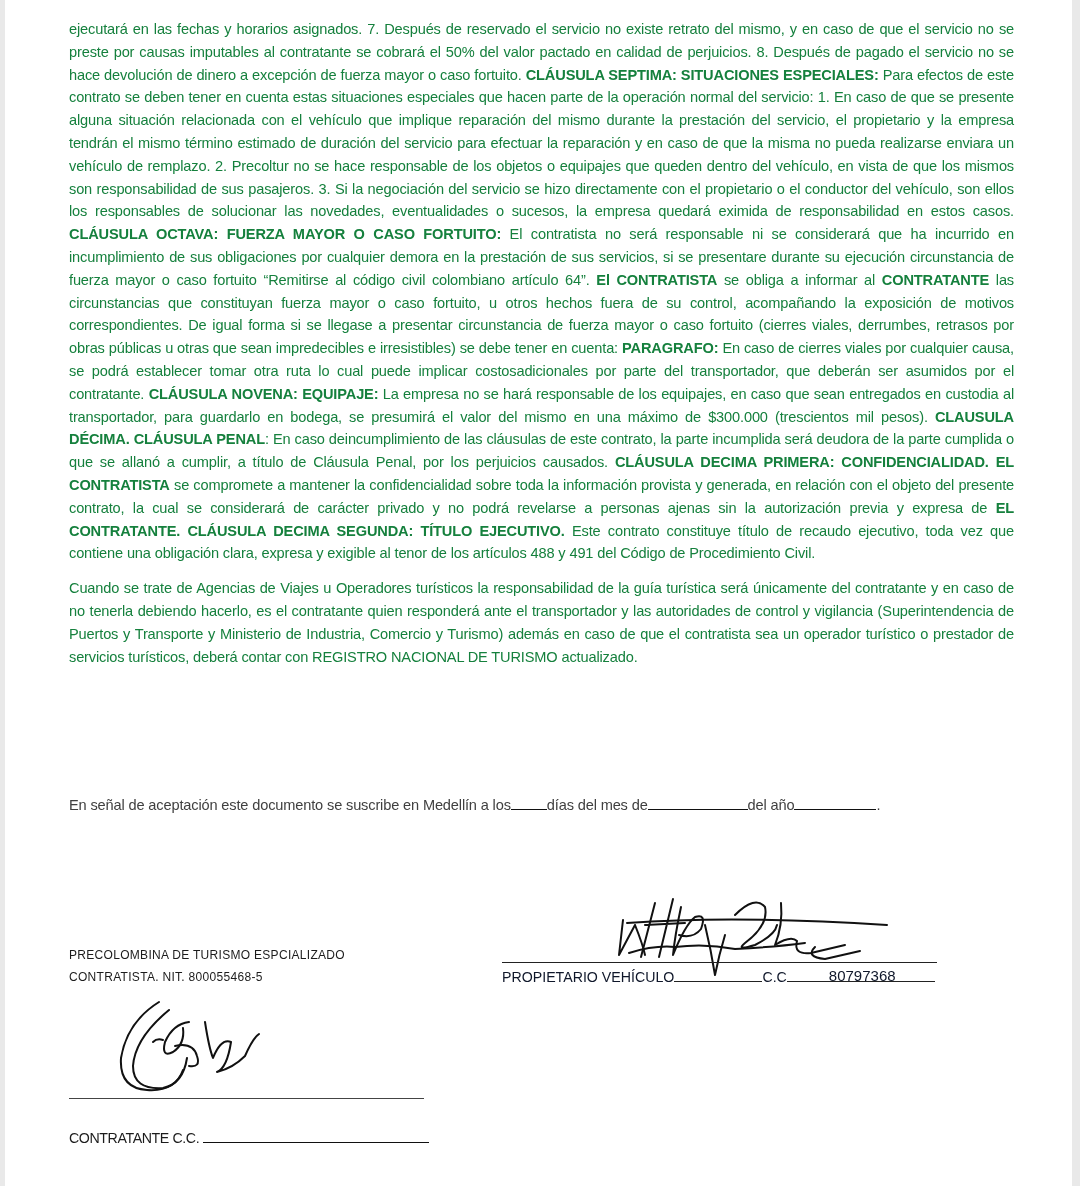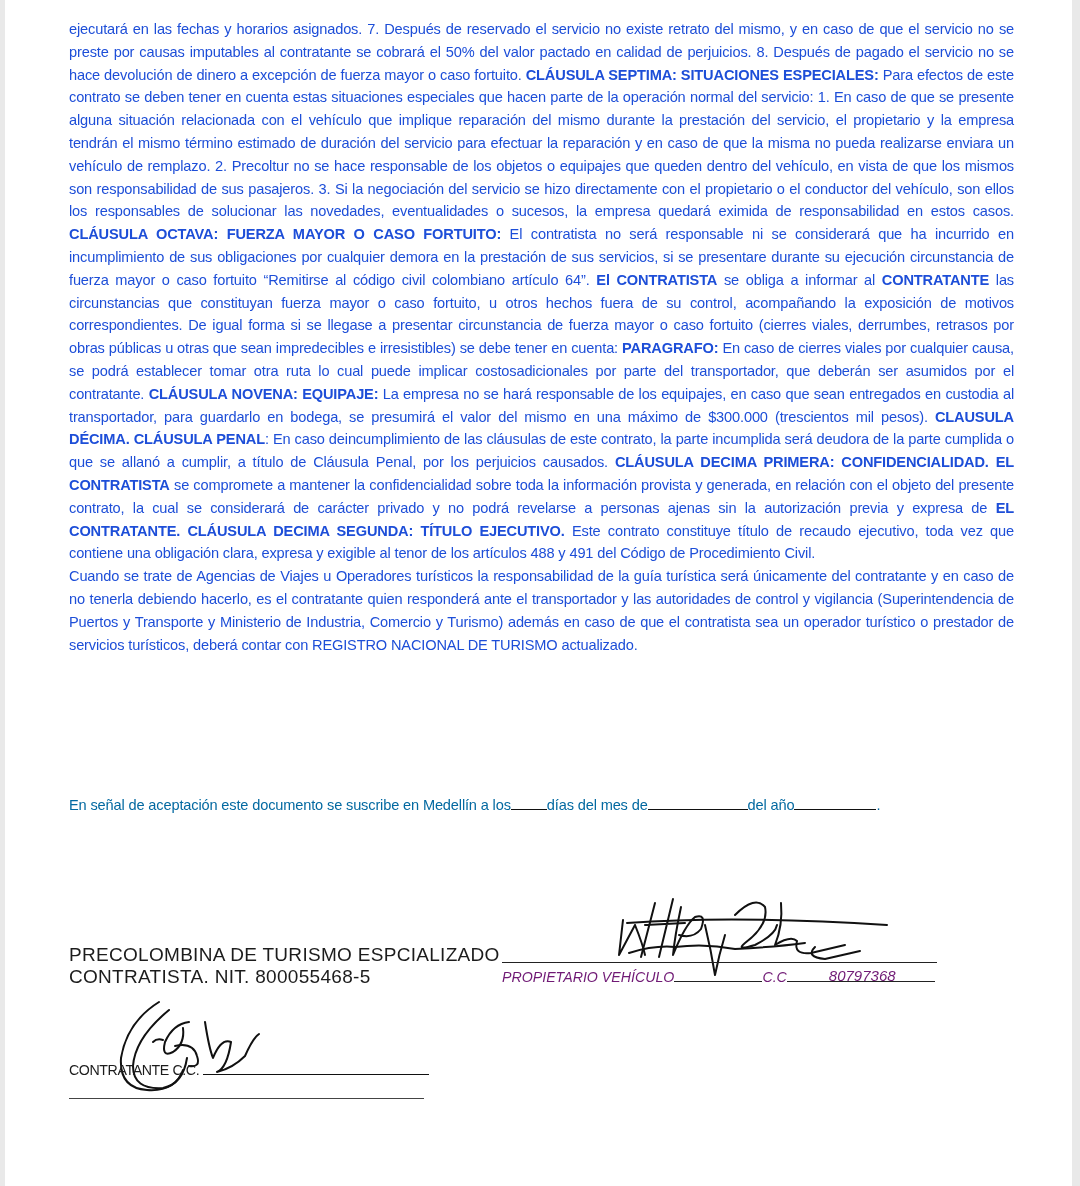--- a/index.html
+++ b/index.html
@@ -7,45 +7,45 @@
     width: 1080px; height: 1186px; overflow: hidden;
     background: #e9e9e9;
     font-family: "Liberation Sans", sans-serif;
   }
   .page {
     position: absolute; left: 5px; top: 0; width: 1067px; height: 1186px;
     background: #ffffff;
   }
   .body-text {
     position: absolute; left: 64px; top: 18px; width: 945px;
-    font-size: 14.6px; line-height: 22.8px; color: #1d4ed8;
+    font-size: 14.6px; line-height: 22.8px; color: #15803d;
     text-align: justify; letter-spacing: -0.15px;
   }
   .body-text p { margin: 0; }
-  .body-text p.second { }
+  .body-text p.second { margin-top: 12px; }
   b { font-weight: bold; }
   .acceptance {
     position: absolute; left: 64px; top: 795px; width: 945px;
-    font-size: 14.6px; color: #0369a1; letter-spacing: -0.15px;
+    font-size: 14.6px; color: #404040; letter-spacing: -0.15px;
   }
   .blank { display: inline-block; border-bottom: 1px solid #111; height: 14px; vertical-align: baseline; }
   .sig-left-text {
     position: absolute; left: 64px; top: 944px;
-    font-size: 19px; line-height: 22px; color: #1c1c1c; letter-spacing: 0.3px;
+    font-size: 12px; line-height: 22px; color: #1c1c1c; letter-spacing: 0.3px;
   }
   .sig-right-line { position: absolute; left: 497px; top: 962px; width: 435px; border-top: 1.3px solid #222; }
   .sig-right-text {
-    position: absolute; left: 497px; top: 966px; font-size: 14.2px; color: #701a75; white-space: nowrap; font-style: italic;
+    position: absolute; left: 497px; top: 966px; font-size: 14.2px; color: #0f172a; white-space: nowrap;
   }
   .sig-right-text .u1 { display:inline-block; width: 88px; border-bottom: 1.3px solid #222; height: 15px; vertical-align: baseline; }
   .sig-right-text .cc-field { display:inline-block; width: 148px; border-bottom: 1.3px solid #222; height: 15px; vertical-align: baseline; position: relative; }
   .sig-right-text .cc-val { position:absolute; left: 42px; top: 1px; font-size: 15px; }
   .contratante-line { position: absolute; left: 64px; top: 1098px; width: 355px; border-top: 1.2px solid #444; }
   .contratante-text {
-    position: absolute; left: 64px; top: 1060px; font-size: 14.2px; color: #1c1c1c; letter-spacing: -0.4px; white-space: nowrap;
+    position: absolute; left: 64px; top: 1128px; font-size: 14.2px; color: #1c1c1c; letter-spacing: -0.4px; white-space: nowrap;
   }
   .contratante-text .u2 { display:inline-block; width: 226px; border-bottom: 1.6px solid #111; height: 14px; vertical-align: baseline; margin-left: 4px; }
   svg.sig { position: absolute; overflow: visible; }
 </style>
 </head>
 <body>
 
 <div class="page">
 
   <div class="body-text">

